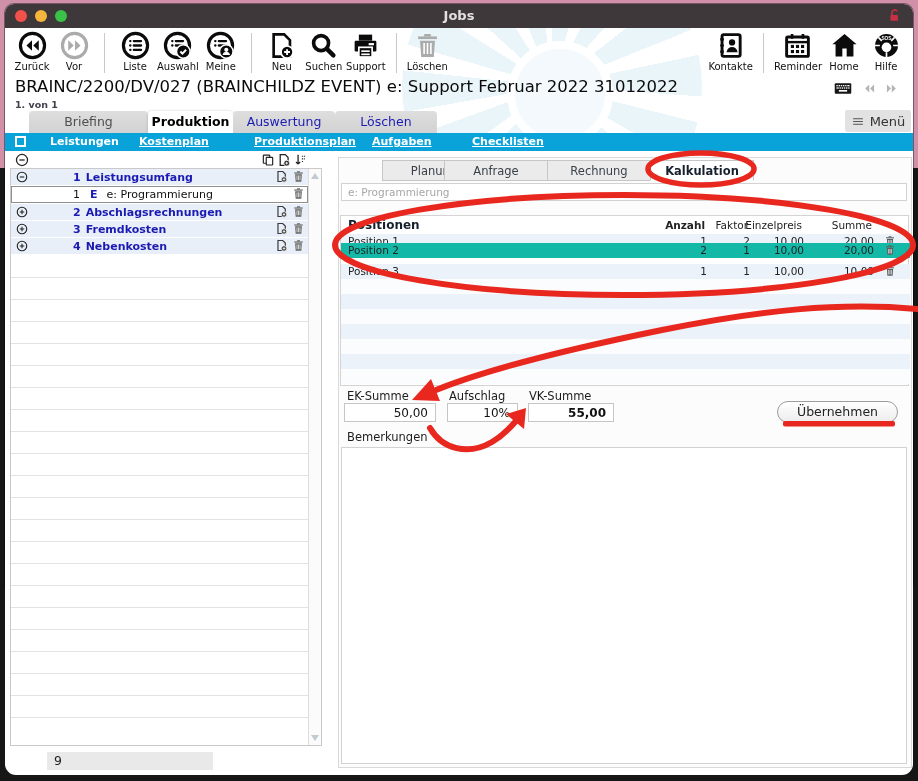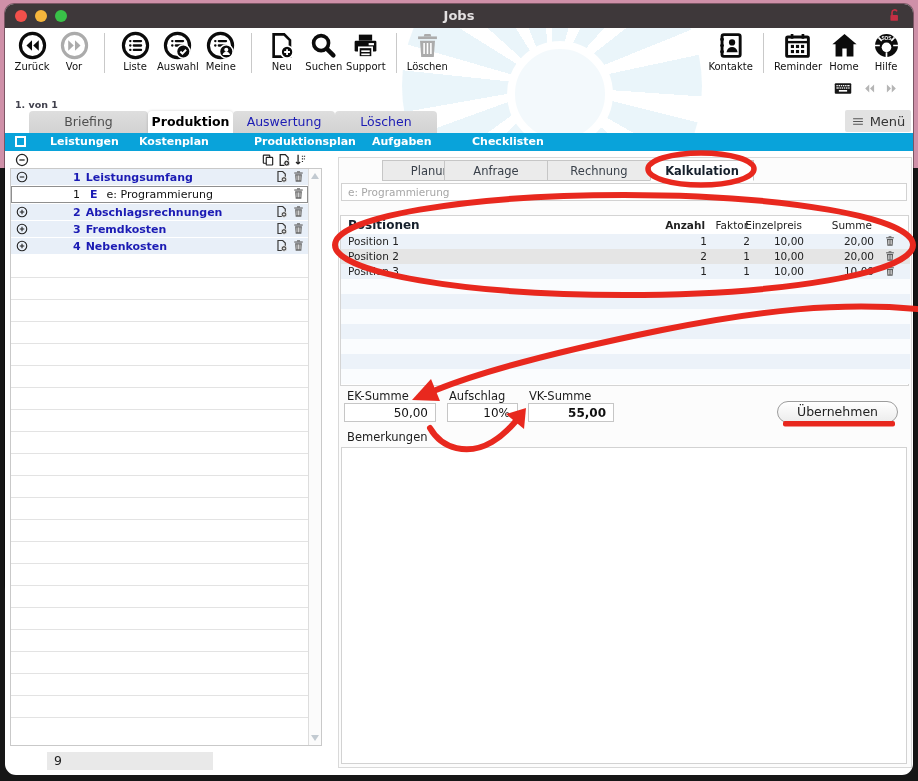--- a/index.html
+++ b/index.html
@@ -49,21 +49,21 @@
   .checkgroup .cg-label{font-size:10.5px;color:#111;}
   .cg-icon{width:17px;height:16px;color:#1d1d1d;}
   .cg-icon svg{width:100%;height:100%;display:block;}
   .menu-btn{position:absolute;right:2px;top:1px;width:66px;height:22px;background:#e2e2e2;border-radius:2px;
             display:flex;align-items:center;justify-content:center;gap:5px;font-size:13px;color:#333;cursor:default;}
   .menu-btn .cg-icon{width:14px;height:13px;color:#555;}
   
   .subnav{position:absolute;left:0;top:129px;right:0;height:18px;background:#09a3da;}
   .snav-check{position:absolute;left:10px;top:3px;width:11px;height:11px;border:2px solid #fff;}
   .snav{position:absolute;top:0;height:18px;line-height:18px;color:#fff;font-weight:bold;font-size:11px;cursor:pointer;}
-  .snav.u{}
+  .snav.u{text-decoration:underline;}
   
   .content{position:absolute;left:0;top:147px;right:0;height:624px;background:#fff;border-radius:0 0 11px 11px;}
   
   .tree-tools{position:absolute;left:0;top:1px;width:325px;height:16px;}
   .tt-icon{position:absolute;width:14px;height:14px;color:#222;cursor:pointer;}
   .tt-icon svg{width:100%;height:100%;display:block;}
   .tree-box{position:absolute;left:5px;top:17px;width:312px;height:578px;border:1px solid #c9c9c9;background:#fff;}
   .trow{position:absolute;left:0;width:297px;height:16px;font-size:11px;display:flex;align-items:center;
         padding-left:62px;cursor:default;}
   .trow.group{background:#e8eff8;}
@@ -287,20 +287,21 @@
                 <circle cx="12" cy="13.5" r="4" fill="#fff"></circle>
                 <path d="M12 17.5v4M2.5 12h4M17.5 12h4M5.3 5.3l2.8 2.8M18.7 5.3l-2.8 2.8" stroke="#fff" stroke-width="1.4"></path>
                 <text x="12" y="7.3" font-size="4" text-anchor="middle" fill="#fff" font-weight="bold" font-family="sans-serif">SOS</text>
               </svg>
             </span>
           <span class="tlabel">Hilfe</span>
         </div>
       </div>
 
       <div class="titleline">
+        <div class="record-title">BRAINC/2200/DV/027 (BRAINCHILDZ EVENT) e: Support Februar 2022 31012022</div>
         <div class="record-pos">1. von 1</div>
         <span class="micon kbd">
             <svg viewBox="0 0 24 18">
               <rect x="1" y="2" width="22" height="14" rx="1.4" fill="currentColor"></rect>
               <g fill="#fff">
                 <rect x="3.2" y="4.4" width="1.9" height="1.7"></rect>
                 <rect x="6.1" y="4.4" width="1.9" height="1.7"></rect>
                 <rect x="9" y="4.4" width="1.9" height="1.7"></rect>
                 <rect x="11.9" y="4.4" width="1.9" height="1.7"></rect>
                 <rect x="14.8" y="4.4" width="1.9" height="1.7"></rect>
@@ -561,21 +562,21 @@
             <span class="pv col-summe">20,00</span>
             <span class="ric">
                 <svg viewBox="0 0 24 24">
                   <path d="M9.5 2.5h5l.6 2h-6.2z" fill="currentColor"></path>
                   <rect x="4.2" y="4.5" width="15.6" height="2.2" fill="currentColor"></rect>
                   <path d="M5.8 8h12.4l-1 13.5H6.8z" fill="currentColor"></path>
                   <path d="M9.2 10v9M12 10v9M14.8 10v9" stroke="#fff" stroke-width="1.3"></path>
                 </svg>
               </span>
           </div>
-          <div class="prow" style="top:33px;background:#e5e5e5;text-decoration:underline;">
+          <div class="prow" style="top:27px;background:#14b8a6;text-decoration:underline;">
             <span class="pname">Position 2</span>
             <span class="pv col-anzahl">2</span>
             <span class="pv col-faktor">1</span>
             <span class="pv col-einzelpreis">10,00</span>
             <span class="pv col-summe">20,00</span>
             <span class="ric">
                 <svg viewBox="0 0 24 24">
                   <path d="M9.5 2.5h5l.6 2h-6.2z" fill="currentColor"></path>
                   <rect x="4.2" y="4.5" width="15.6" height="2.2" fill="currentColor"></rect>
                   <path d="M5.8 8h12.4l-1 13.5H6.8z" fill="currentColor"></path>

